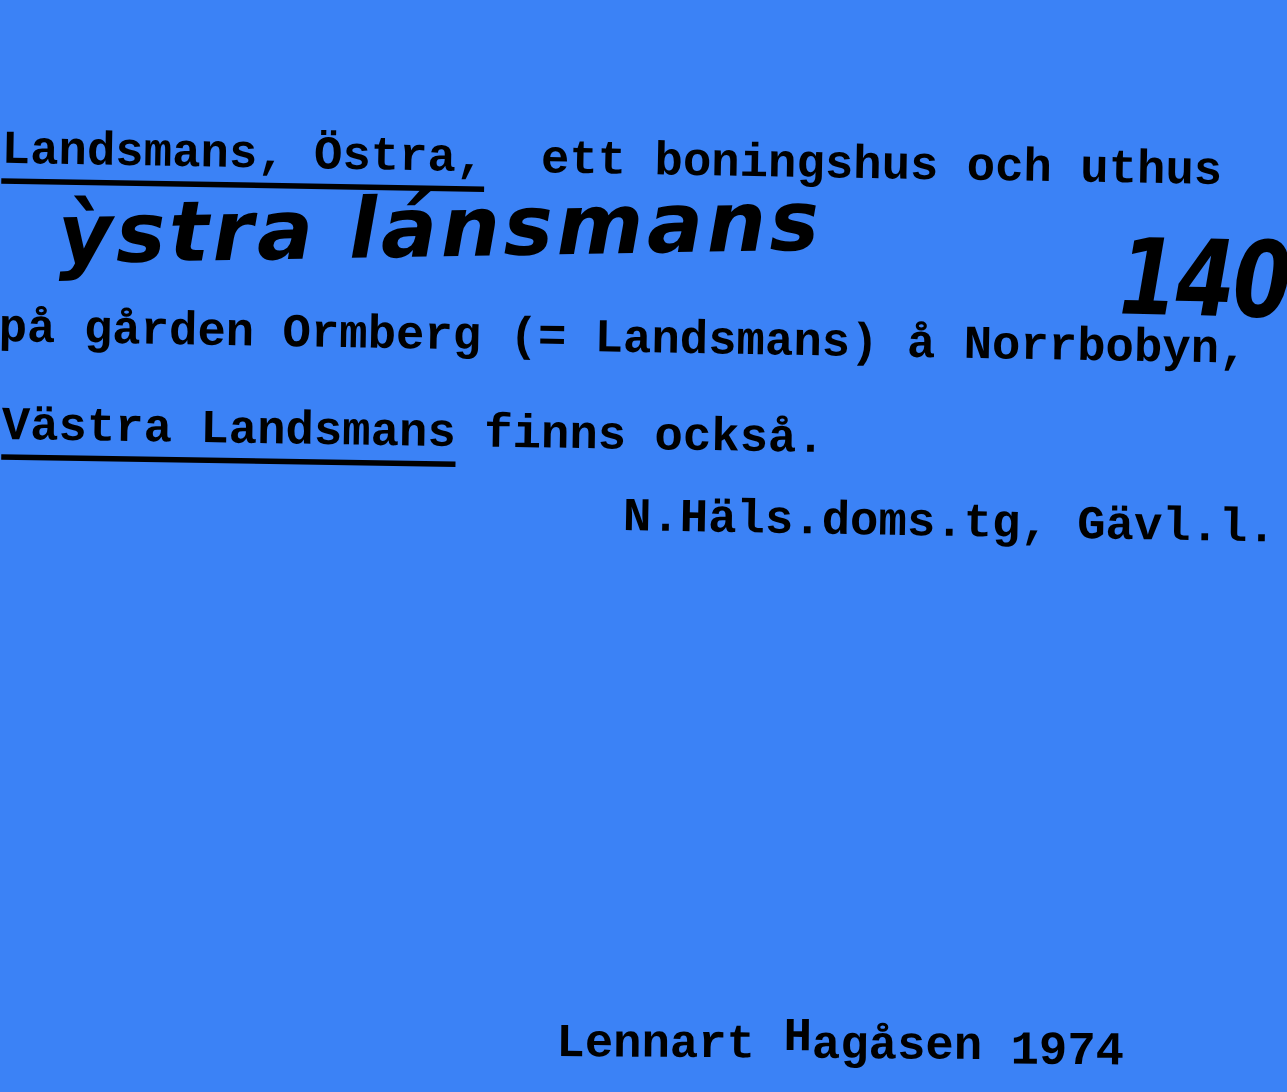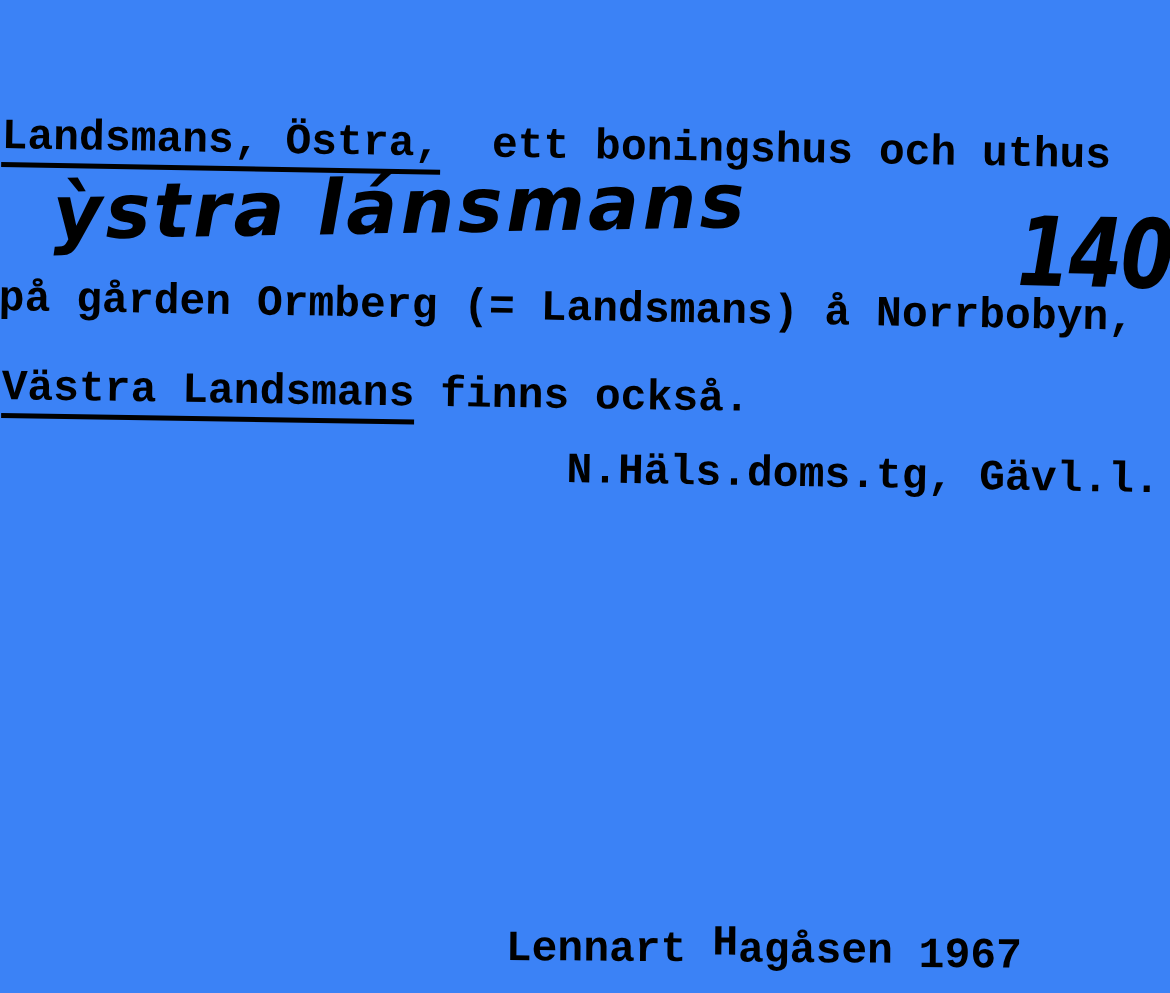--- a/index.html
+++ b/index.html
@@ -98,15 +98,15 @@
     <span class="entry-line">på gården Ormberg (= Landsmans) å Norrbobyn,</span>
     <span class="entry-line right">N.Häls.doms.tg, Gävl.l.</span>
   </div>
 
   <div class="hand hand-pron">ỳstra lánsmans</div>
 
   <div class="hand hand-num">140</div>
 
   <div class="typed note-block"><span class="uline">Västra Landsmans</span><span> finns också.</span></div>
 
-  <div class="typed signature-block"><span>Lennart </span><span class="raised">H</span><span>agåsen </span><span class="lowered">1967</span></div>
+  <div class="typed signature-block"><span>Lennart </span><span class="raised">H</span><span>agåsen </span><span class="lowered">1974</span></div>
 
 </div>
 
 </body></html>

